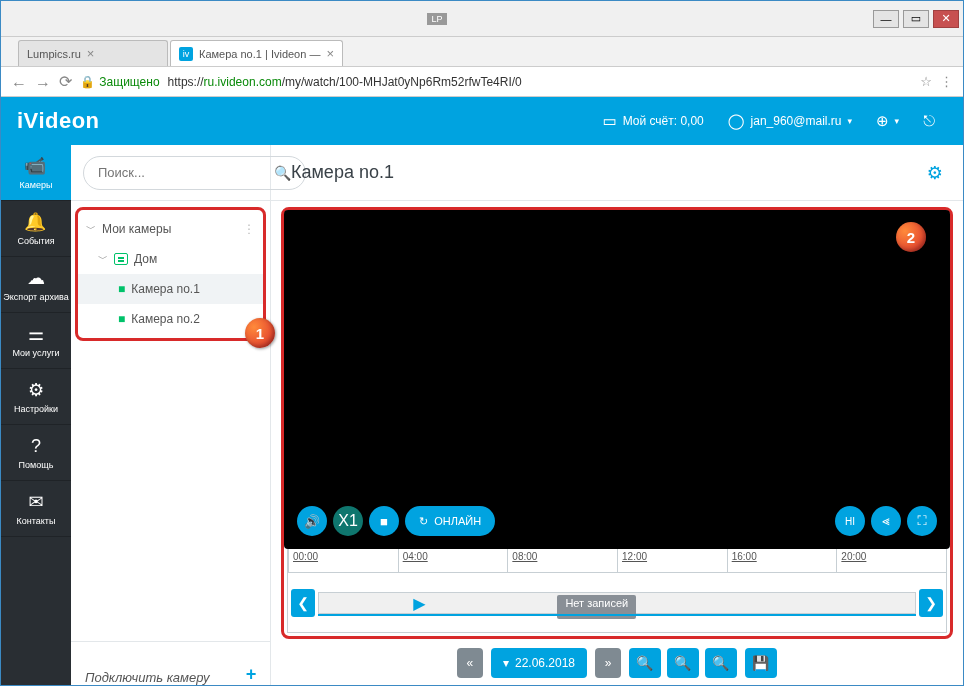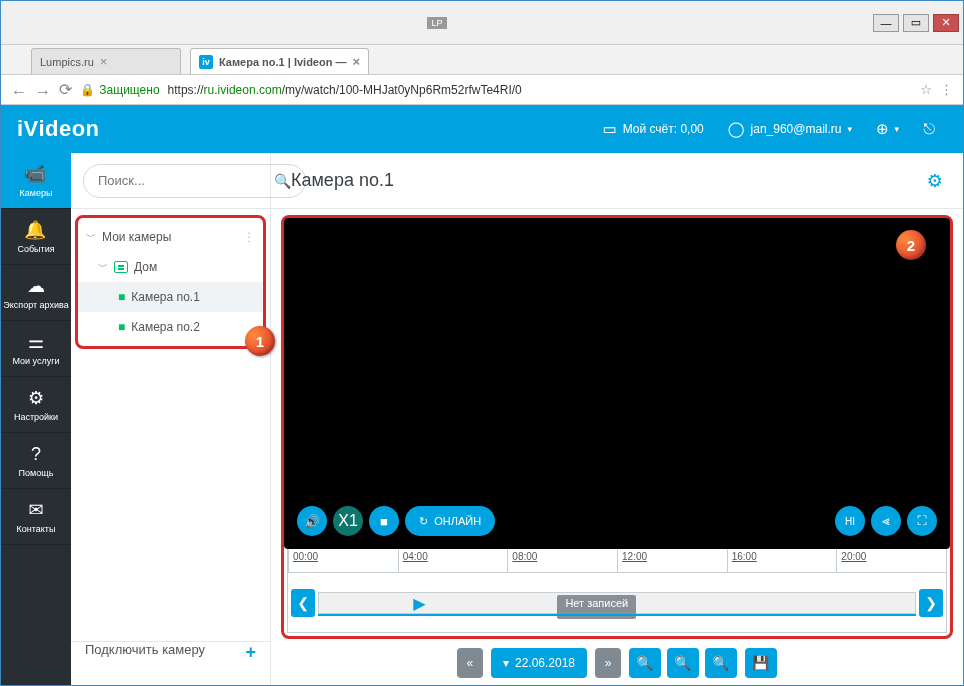--- a/index.html
+++ b/index.html
@@ -1,26 +1,26 @@
 <!DOCTYPE html>
 <html><head>
 <meta charset="utf-8">
 <style>
 * { box-sizing: border-box; margin: 0; padding: 0; font-family: Arial, sans-serif; }
 body { background: #fff; width: 964px; height: 686px; overflow: hidden; position: relative; }
 
 .window { border: 1px solid #3b8ac4; width: 100%; height: 100%; display: flex; flex-direction: column; }
-.titlebar { height: 44px; background: #f0f0f0; display: flex; align-items: center; justify-content: flex-end; gap: 4px; padding: 0 4px; border-bottom: 1px solid #ccc; }
+.titlebar { height: 36px; background: #f0f0f0; display: flex; align-items: center; justify-content: flex-end; gap: 4px; padding: 0 4px; border-bottom: 1px solid #ccc; }
 .titlebar .badge { background: #999; color: #fff; font-size: 9px; padding: 1px 4px; margin-right: auto; margin-left: auto; }
 .win-btn { width: 26px; height: 18px; display: flex; align-items: center; justify-content: center; font-size: 11px; background: #e4e4e4; border: 1px solid #999; cursor: pointer; }
 .win-close { background: #c75050; color: #fff; border: 1px solid #a04040; }
 
-.tabbar { height: 30px; background: #f2f2f2; display: flex; align-items: flex-end; padding-left: 30px; border-bottom: 1px solid #ccc; gap: 7px; }
+.tabbar { height: 30px; background: #f2f2f2; display: flex; align-items: flex-end; padding-left: 17px; border-bottom: 1px solid #ccc; }
 .tab { height: 26px; background: #e4e4e4; border: 1px solid #bbb; border-bottom: none; border-radius: 3px 3px 0 0; display: flex; align-items: center; padding: 0 8px; font-size: 11px; color: #555; margin-right: 2px; gap: 6px; min-width: 150px; cursor: pointer; }
-.tab.active { background: #fff; font-weight: bold; }
+.tab.active { background: #fff; }
 .tab-close { color: #888; font-size: 13px; cursor: pointer; }
 .tab-favicon { width: 14px; height: 14px; background: #00a3e0; border-radius: 2px; display: flex; align-items: center; justify-content: center; color: #fff; font-size: 9px; }
 
 .addrbar { height: 30px; background: #fff; display: flex; align-items: center; padding: 0 10px; border-bottom: 1px solid #ccc; gap: 8px; }
 .nav-arrow { color: #888; font-size: 16px; cursor: pointer; }
 .secure { color: #0a8a0a; font-size: 12px; display: flex; align-items: center; gap: 4px; }
 .url { font-size: 12px; color: #333; flex: 1; }
 .url .host { color: #0a8a0a; }
 .addr-icon { color: #888; font-size: 13px; cursor: pointer; }
 
@@ -53,21 +53,21 @@
 .cam-icon { color: #00c26a; font-size: 12px; }
 .caret { color: #888; font-size: 10px; }
 .dots { margin-left: auto; color: #bbb; cursor: pointer; }
 .grp-ico { width: 14px; height: 12px; border: 1.5px solid #00c26a; border-radius: 2px; position: relative; }
 .grp-ico::after { content: ""; position: absolute; left: 3px; right: 3px; top: 3px; height: 1.5px; background: #00c26a; box-shadow: 0 3px 0 #00c26a; }
 
 .bubble { position: absolute; width: 30px; height: 30px; border-radius: 50%; background: radial-gradient(circle at 30% 30%, #ff8a3a, #d82a2a); box-shadow: inset -2px -2px 4px rgba(0,0,0,.3), 1px 1px 3px rgba(0,0,0,.4); display: flex; align-items: center; justify-content: center; color: #fff; font-size: 15px; font-weight: bold; }
 .bubble.b1 { right: -12px; bottom: -10px; }
 .bubble.b2 { right: 24px; top: 12px; z-index: 5; }
 
-.connect-row { height: 44px; border-top: 1px solid #e3e7ea; display: flex; align-items: flex-start; padding: 0 14px; font-size: 13px; color: #555; cursor: pointer; }
+.connect-row { height: 44px; border-top: 1px solid #e3e7ea; display: flex; align-items: flex-end; padding: 0 14px; font-size: 13px; color: #555; cursor: pointer; font-style: italic; }
 .connect-row .plus { margin-left: auto; color: #00a3e0; font-size: 18px; font-weight: bold; }
 
 .main { flex: 1; display: flex; flex-direction: column; min-width: 0; }
 .main-head { height: 56px; display: flex; align-items: center; padding: 0 20px; border-bottom: 1px solid #e3e7ea; }
 .main-head h1 { font-size: 18px; font-weight: 400; color: #3a4248; flex: 1; }
 .gear { color: #00a3e0; font-size: 18px; cursor: pointer; }
 
 .video-wrap { flex: 1; margin: 6px 10px; border: 3px solid #d82a2a; border-radius: 8px; position: relative; display: flex; flex-direction: column; min-height: 0; }
 .video-black { flex: 1; background: #000; border: 3px solid #000; border-radius: 4px; position: relative; min-height: 0; }
 .player-controls { position: absolute; bottom: 10px; left: 10px; right: 10px; display: flex; align-items: center; gap: 6px; }

